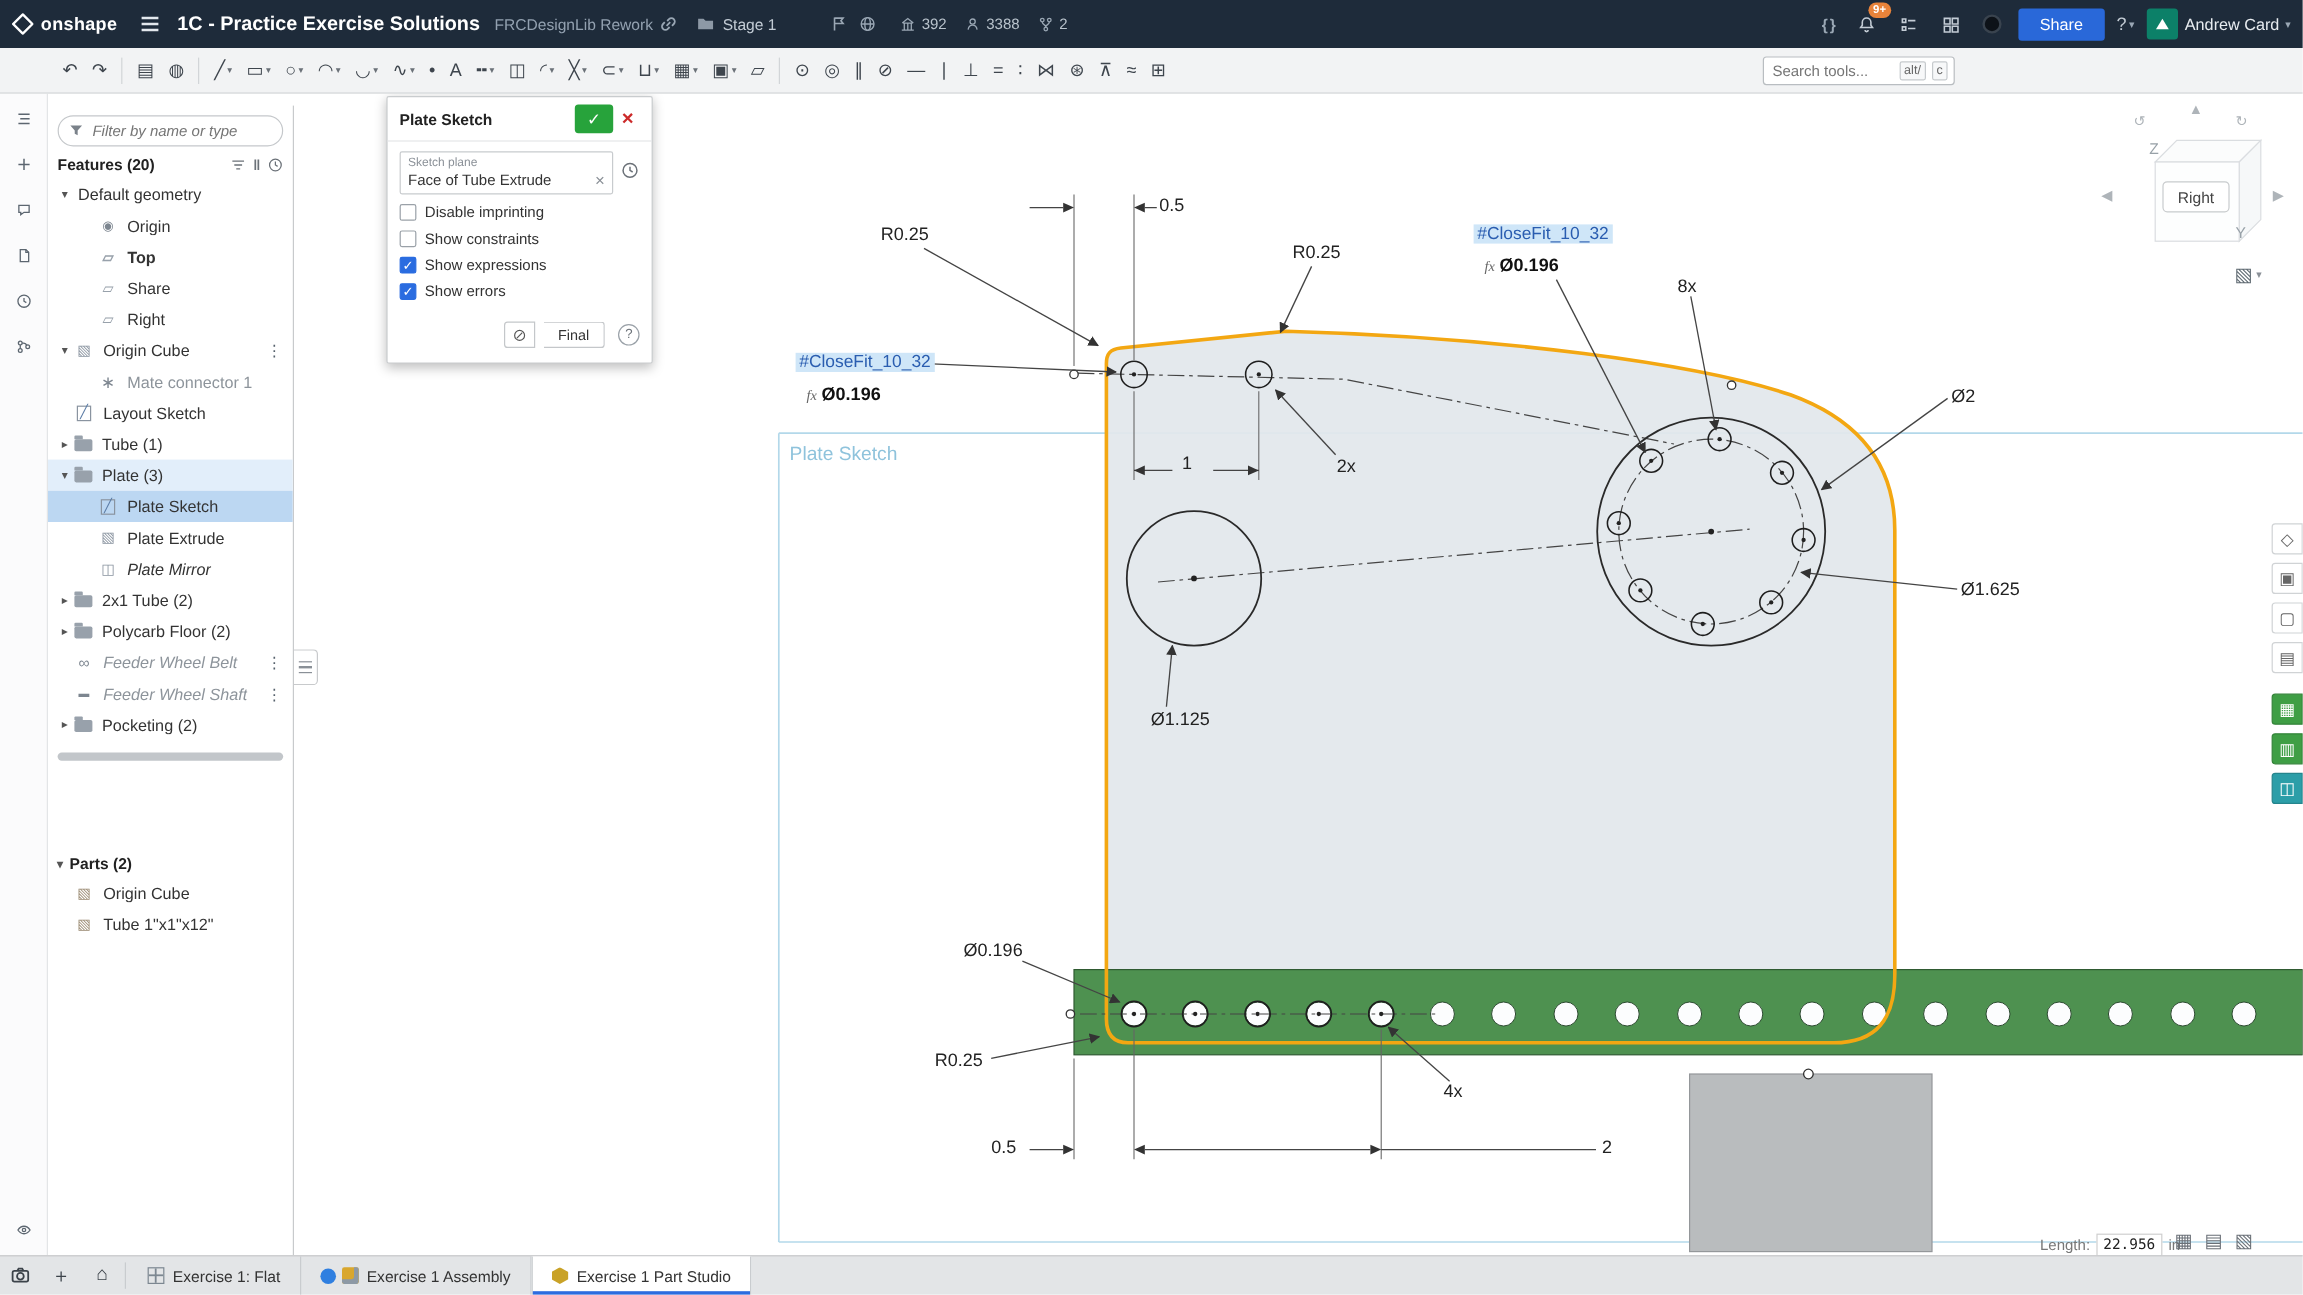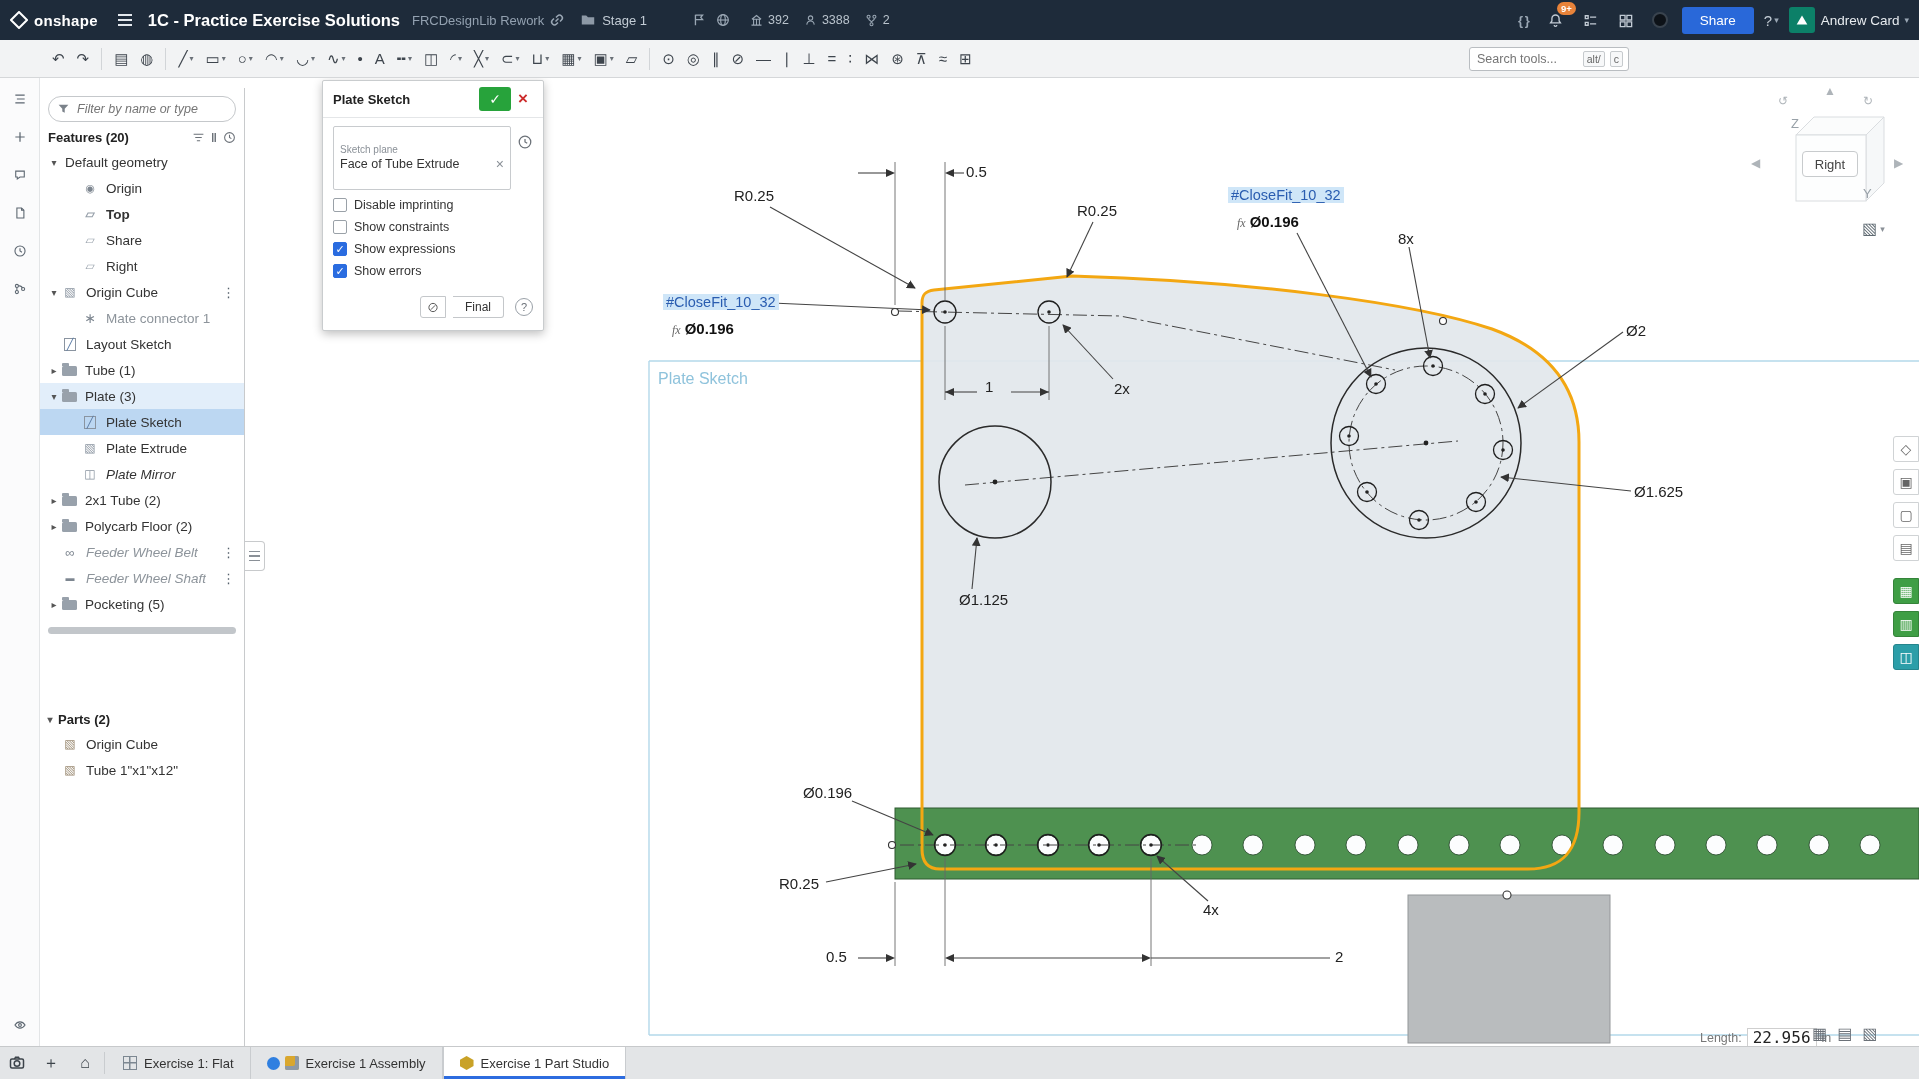--- a/index.html
+++ b/index.html
@@ -74,21 +74,21 @@
   .panel-handle{position:absolute;left:245px;top:541px;width:20px;height:30px;background:#fff;border:1px solid #C8CACC;border-left:none;border-radius:0 4px 4px 0;z-index:6;display:flex;flex-direction:column;justify-content:center;gap:3px;padding:0 4px;cursor:pointer}
   .panel-handle i{display:block;height:1.5px;background:#8a9097}
 
   
   .dialog{position:absolute;left:322px;top:80px;width:222px;background:#fff;border:1px solid #C9CCCE;box-shadow:0 3px 10px rgba(0,0,0,.25);z-index:10;border-radius:2px}
   .dlg-head{display:flex;align-items:center;padding:6px 8px 6px 10px;border-bottom:1px solid #E4E6E8}
   .dlg-title{font-size:13px;font-weight:700;color:#222;flex:1}
   .dlg-ok{width:32px;height:24px;background:#27A33B;border:none;border-radius:3px;color:#fff;font-size:14px;cursor:pointer;display:flex;align-items:center;justify-content:center}
   .dlg-x{width:24px;height:24px;background:none;border:none;color:#CC2A2A;font-size:17px;font-weight:bold;cursor:pointer;display:flex;align-items:center;justify-content:center}
   .plane-row{display:flex;align-items:flex-start;gap:4px;margin:8px 8px 2px 10px}
-  .plane-box{flex:1;border:1px solid #C8CBCE;border-radius:2px;padding:17px 6px;cursor:pointer}
+  .plane-box{flex:1;border:1px solid #C8CBCE;border-radius:2px;padding:3px 6px;cursor:pointer}
   .plane-lab{font-size:10px;color:#8a9097}
   .plane-val{display:flex;align-items:center;font-size:12.5px;color:#333;margin-top:1px}
   .plane-val .vtext{flex:1;white-space:nowrap;overflow:hidden}
   .clr{color:#8a9097;font-size:14px;margin-left:4px;cursor:pointer}
   .clock-btn{background:none;border:none;color:#6b7178;padding:2px;cursor:pointer;margin-top:6px}
   .chk{display:flex;align-items:center;gap:7px;margin:8px 10px;cursor:pointer}
   .box{width:14px;height:14px;border:1px solid #9aa1a8;border-radius:2px;display:flex;align-items:center;justify-content:center;font-size:11px;color:#fff;background:#fff;flex:none}
   .box.on{background:#2A6CE0;border-color:#2A6CE0}
   .clab{font-size:12.5px;color:#333}
   .dlg-foot{display:flex;align-items:center;gap:7px;padding:10px 10px 12px 10px;justify-content:flex-end}
@@ -115,21 +115,21 @@
 
   .anno{position:absolute;inset:0;z-index:2;pointer-events:none}
   .lbl{position:absolute;font-size:15px;color:#222;white-space:nowrap}
   .chip{background:#CFE6F8;color:#2A5DB0;padding:0 3px;font-size:14.5px}
   .fxrow{display:flex;align-items:baseline;gap:4px}
   .fxi{font-style:italic;font-size:12px;color:#666;font-family:"Liberation Serif",serif}
   .dval{font-weight:600;font-size:15px;color:#111}
   .sketchname{color:#8FC3DC;font-size:16px}
 
   .lenbar{position:absolute;left:1700px;top:1028px;z-index:3;display:flex;align-items:center;gap:5px;font-size:12.5px;color:#777}
-  .lenval{background:#fff;border:1px solid #CFCFCF;padding:0 5px;color:#222;font-family:"DejaVu Sans Mono",monospace;font-size:16px;line-height:17px}
+  .lenval{background:#fff;border:1px solid #CFCFCF;padding:0 5px;color:#222;font-family:"DejaVu Sans Mono",monospace;font-size:12px;line-height:17px}
   .lenicons{position:absolute;left:1812px;top:1024px;z-index:3;display:flex;gap:10px;color:#6b7178;font-size:16px}
   .lenicons span{cursor:pointer}
 
   
   .vcube{position:absolute;left:1745px;top:82px;width:174px;height:165px;z-index:3}
   .vc-chip{position:absolute;left:57px;top:69px;width:56px;height:26px;background:#fff;border:1px solid #C8CBCD;border-radius:4px;font-size:13px;color:#444;display:flex;align-items:center;justify-content:center;cursor:pointer}
   .vc-ax{position:absolute;font-size:13px;color:#98A1A8}
   .vc-ar{position:absolute;font-size:12px;color:#AEB4B9;cursor:pointer}
   .viewmode{position:absolute;left:1862px;top:219px;z-index:3;display:flex;align-items:center;gap:3px;color:#5F6A72;cursor:pointer;font-size:16px}
   .viewmode .vm-caret{font-size:9px;color:#8a9097}
@@ -742,21 +742,21 @@
       </div>
       <div class="trow" style="padding-left: 6px;">
         <span class="caret"></span>
         <span class="ticon i-shaft"></span>
         <span class="tlabel it gr">Feeder Wheel Shaft</span>
         <span class="kebab">⋮</span>
       </div>
       <div class="trow" style="padding-left: 6px;">
         <span class="caret">▸</span>
         <span class="ticon i-folder"></span>
-        <span class="tlabel">Pocketing (5)</span>
+        <span class="tlabel">Pocketing (2)</span>
       </div>
     </div>
   <div class="tree-scroll"></div>
   <div class="parts-hdr">
     <span class="caret">▾</span>
     <span>Parts (2)</span>
   </div>
   <div id="parts-list">
       <div class="trow" style="padding-left: 6px;">
         <span class="caret"></span>

